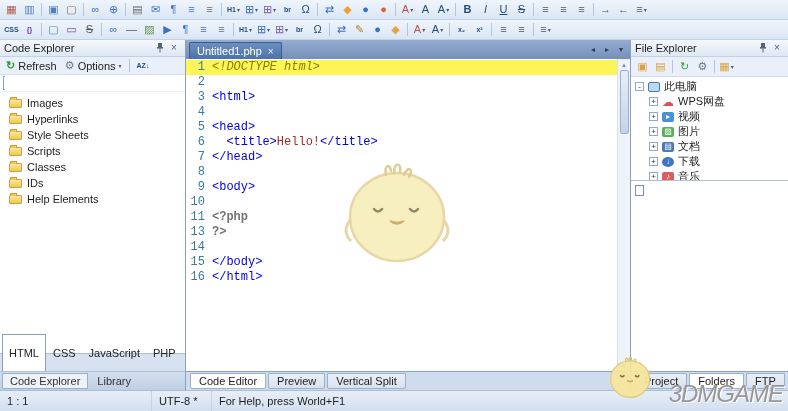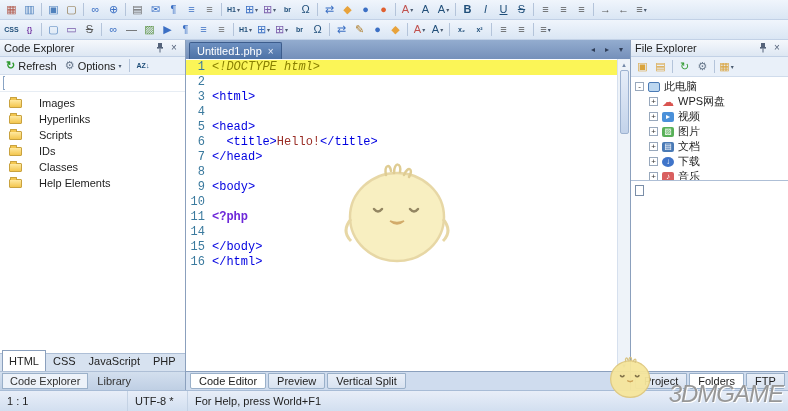--- a/index.html
+++ b/index.html
@@ -37,29 +37,29 @@
   .ic-gear{color:#6a7a8e;font-size:11px}
   .ddv{font-size:6px;color:#4a5a70}
   .sort-ic{font-size:7px;font-weight:bold;color:#1f4e79;letter-spacing:0}
 
   .search-row{padding:2px 3px;background:#fff;border-bottom:1px solid #e7edf4;flex:none}
   .search-wrap{position:relative;border:1px solid #89a4c4;height:16px;background:#fff}
   .search-input{position:absolute;inset:0;border:0;outline:0;width:100%;height:100%;
                 padding:0 18px 0 3px;font-size:11px;font-family:"Liberation Sans",sans-serif}
 
   .tree{flex:1;overflow:hidden;padding-top:3px}
-  .trow{display:flex;align-items:center;gap:17px;height:16px;padding-left:9px}
+  .trow{display:flex;align-items:center;gap:5px;height:16px;padding-left:9px}
   .fold{display:inline-block;width:13px;height:9px;background:linear-gradient(#ffe9a0,#f3c64f);
         border:1px solid #c9a23f;border-radius:1px;position:relative;flex:none;margin-top:1px}
   .fold::before{content:'';position:absolute;top:-3px;left:0;width:5px;height:2px;
         background:#f3c64f;border:1px solid #c9a23f;border-bottom:none;border-radius:1px 1px 0 0}
 
   .langtabs{height:18px;display:flex;align-items:flex-end;background:#d7e2f0;
             border-top:1px solid #aebfd6;padding-left:2px;gap:1px;flex:none}
-  .ltab{padding:4px 6px;color:#222}
+  .ltab{padding:12px 6px;color:#222}
   .ltab.active{background:#fff;border:1px solid #8ba0bd;border-bottom:none}
   .ptabs{height:19px;display:flex;align-items:center;background:linear-gradient(#d3dfee,#bfcfe4);
          border-top:1px solid #aebfd6;padding-left:2px;gap:2px;flex:none}
   .ptab{padding:1px 7px;color:#333}
   .ptab.active{background:#edf2f9;border:1px solid #9ab0c9}
 
   
   .tabstrip{height:19px;background:linear-gradient(#93accf,#7590ba);display:flex;
             padding:2px 3px 0;gap:2px;flex:none}
   .dtab{height:17px;display:flex;align-items:center;gap:6px;padding:0 7px;
@@ -70,21 +70,21 @@
   .sbtn{width:12px;height:13px;color:#2e3d57;display:flex;align-items:center;justify-content:center;font-size:8px}
 
   .editor{flex:1;display:flex;background:#fff;position:relative;overflow:hidden}
   .code-rows{flex:1;font-family:"Liberation Mono",monospace;font-size:12px;line-height:15px;
              overflow:hidden;padding-top:1px}
   .crow{display:flex;height:15px}
   .crow.hl{background:#fbf557}
   .lnum{width:26px;text-align:right;padding-right:7px;color:#3b7a9e;flex:none}
   .ctext{white-space:pre;flex:1}
   .tok-tag{color:#0000e0}
-  .tok-php{color:#6d28d9;font-weight:bold}
+  .tok-php{color:#737373;font-weight:bold}
   .tok-doctype{color:#8a8000;font-style:italic}
   .tok-string{color:#118a11}
   .tok-text{color:#9a2d25}
   .tok-plain{color:#000}
 
   .vscroll{width:13px;background:#eef3f9;border-left:1px solid #d6e0ee;display:flex;
            flex-direction:column;align-items:center;flex:none}
   .varrow{height:11px;color:#7388a8;font-size:7px;display:flex;align-items:center}
   .vthumb{width:9px;height:64px;background:linear-gradient(#e6edf8,#c3d3ea);
           border:1px solid #9db2d0;border-radius:2px}
@@ -113,21 +113,21 @@
   .fi-document{background:#4a7ab5}.fi-document::before{content:'▤'}
   .fi-download{background:#3f74c9;border-radius:50%}.fi-download::before{content:'↓';font-weight:bold}
   .fi-music{background:#d95f5f}.fi-music::before{content:'♪'}
   .file-pane{flex:1;border-top:1px solid #aebfd6;background:#fff;padding:4px}
   .page-ic{width:9px;height:11px;border:1px solid #7a8ea8;background:#fff}
 
   
   .statusbar{height:21px;display:flex;align-items:center;
              background:linear-gradient(#e8eef8,#d2dff0);border-top:1px solid #a8bcd6}
   .sb{padding:0 7px;height:100%;display:flex;align-items:center;border-right:1px solid #c4d2e4}
-  .sb-cursor{width:128px}
+  .sb-cursor{width:152px}
   .sb-size{width:66px}
   .sb-enc{width:60px}
   .sb-help{border-right:none}
   .sb-fill{flex:1;border-right:none}
   .sb-project{border-left:1px solid #c4d2e4;border-right:none;width:112px;margin-right:18px}
 
   
   .mascot-main{position:absolute;left:148px;top:98px;pointer-events:none}
   .mascot-small{position:absolute;left:604px;top:354px;z-index:30;pointer-events:none}
   .logo3dm{position:absolute;right:5px;top:380px;z-index:30;font-size:24px;font-weight:normal;
@@ -396,29 +396,33 @@
           <div class="trow">
             <span class="fold"></span>
             <span>Images</span>
           </div>
           <div class="trow">
             <span class="fold"></span>
             <span>Hyperlinks</span>
           </div>
           <div class="trow">
             <span class="fold"></span>
+            <span>Style Sheets</span>
+          </div>
+          <div class="trow">
+            <span class="fold"></span>
             <span>Scripts</span>
+          </div>
+          <div class="trow">
+            <span class="fold"></span>
+            <span>Classes</span>
           </div>
           <div class="trow">
             <span class="fold"></span>
             <span>IDs</span>
-          </div>
-          <div class="trow">
-            <span class="fold"></span>
-            <span>Classes</span>
           </div>
           <div class="trow">
             <span class="fold"></span>
             <span>Help Elements</span>
           </div>
         </div>
       <div class="langtabs" id="lang-tabs">
           <span class="ltab active">HTML</span>
           <span class="ltab">CSS</span>
           <span class="ltab">JavaScript</span>
@@ -480,20 +484,24 @@
               <span class="lnum">9</span>
               <span class="ctext"><span class="tok-tag">&lt;body&gt;</span></span>
             </div>
             <div class="crow">
               <span class="lnum">10</span>
               <span class="ctext"></span>
             </div>
             <div class="crow">
               <span class="lnum">11</span>
               <span class="ctext"><span class="tok-php">&lt;?php</span></span>
+            </div>
+            <div class="crow">
+              <span class="lnum">13</span>
+              <span class="ctext"><span class="tok-php">?&gt;</span></span>
             </div>
             <div class="crow">
               <span class="lnum">14</span>
               <span class="ctext"></span>
             </div>
             <div class="crow">
               <span class="lnum">15</span>
               <span class="ctext"><span class="tok-tag">&lt;/body&gt;</span></span>
             </div>
             <div class="crow">

